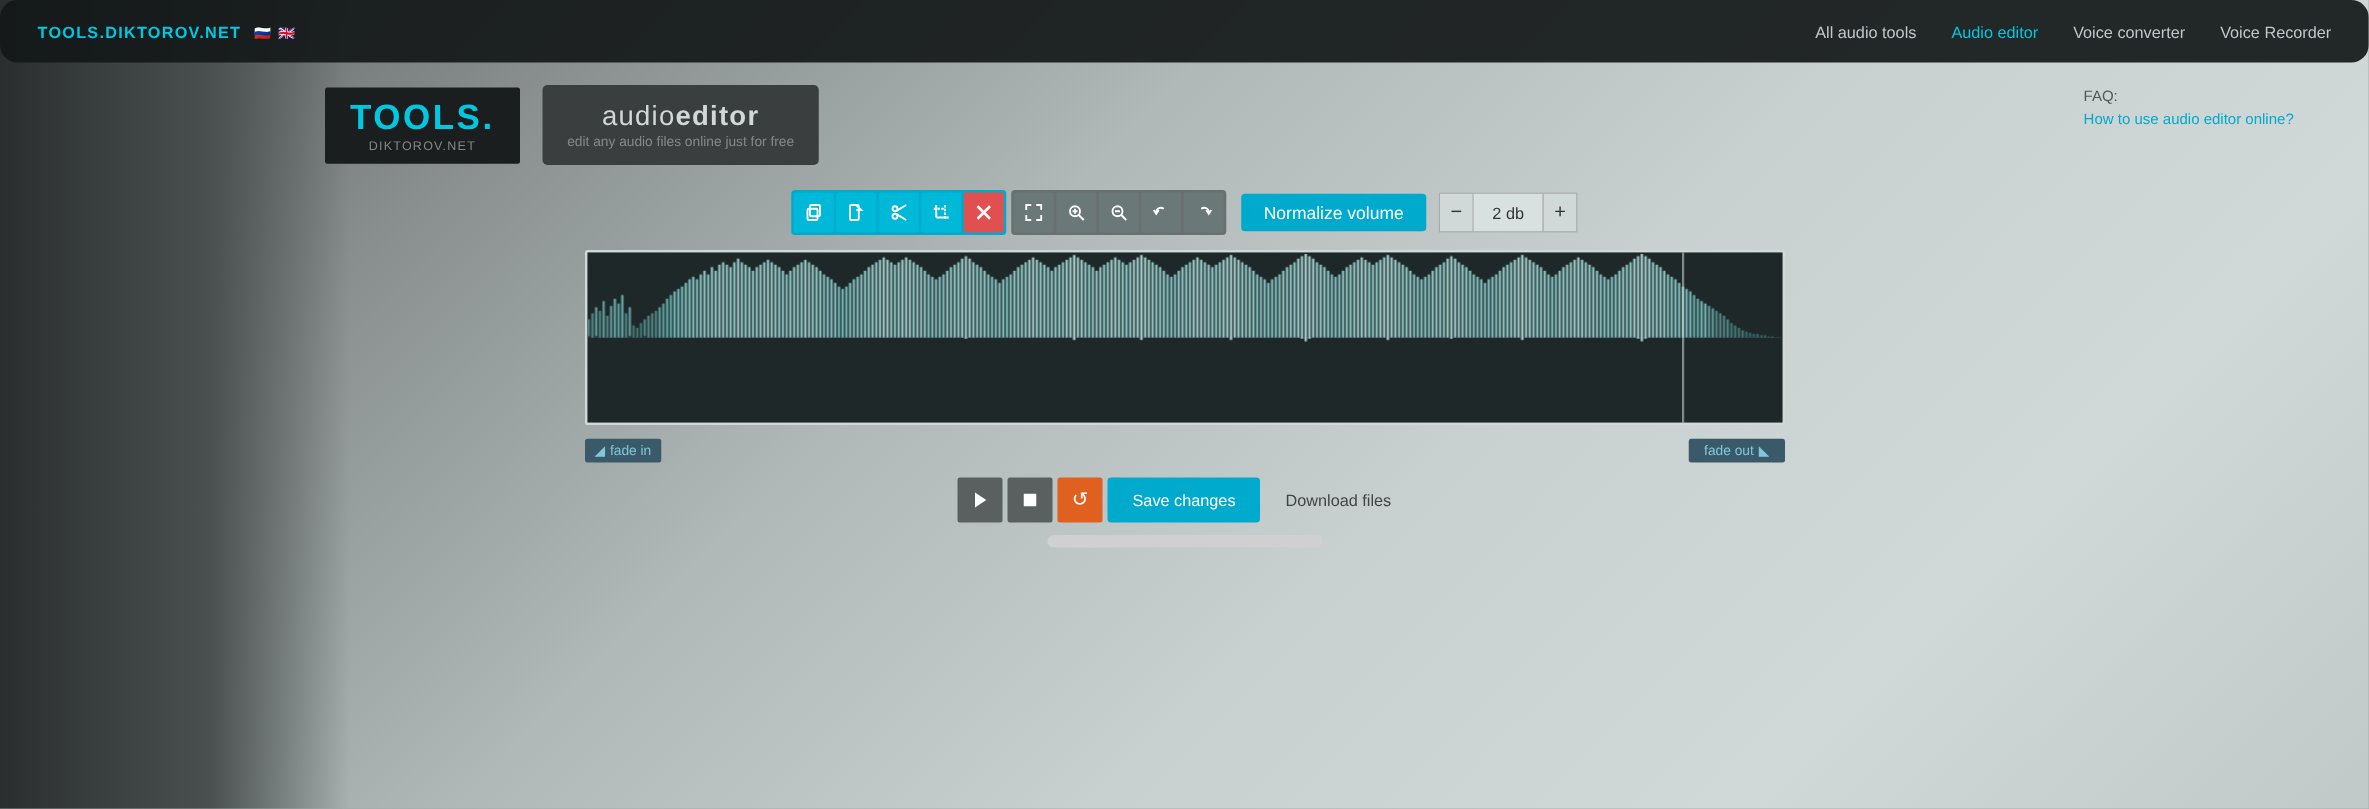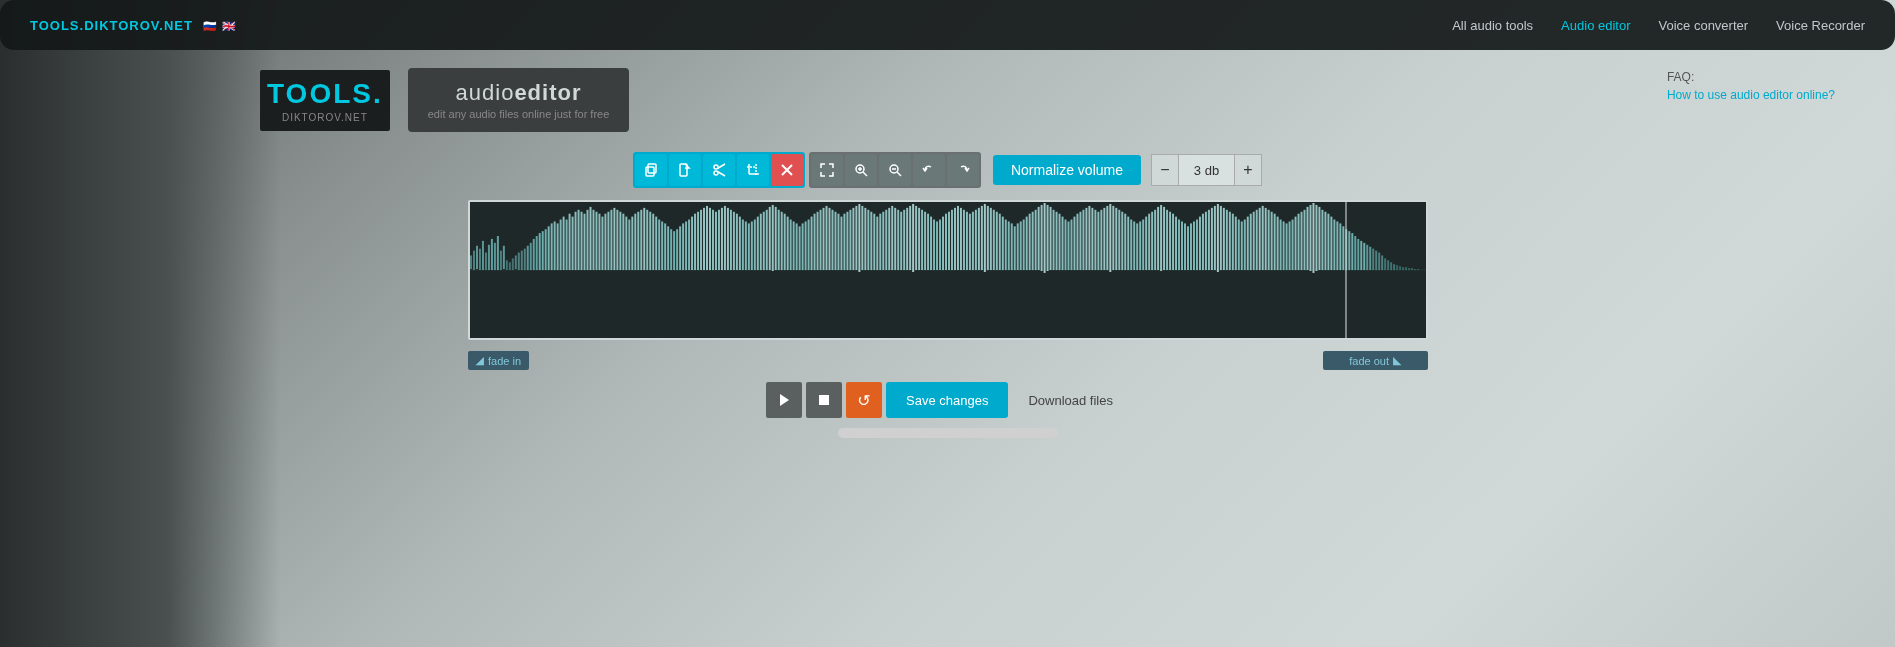--- a/index.html
+++ b/index.html
@@ -92,21 +92,21 @@
     }
 
     .logo-container {
       display: flex;
       align-items: center;
       gap: 18px;
     }
 
     .logo-box {
       background: #1a1e1e;
-      padding: 8px 7px;
+      padding: 8px 20px;
       border-radius: 2px;
     }
 
     .logo-text {
       font-size: 28px;
       font-weight: 900;
       color: #00c8e0;
       letter-spacing: 2px;
       font-family: Arial Black, sans-serif;
     }
@@ -264,21 +264,21 @@
       gap: 4px;
     }
 
     .fade-out-label {
       position: absolute;
       bottom: -30px;
       right: 0;
       background: #3a5a6a;
       color: #80c8d8;
       font-size: 11px;
-      padding: 3px 26px;
+      padding: 3px 12px;
       border-radius: 2px;
       display: flex;
       align-items: center;
       gap: 4px;
     }
 
     .waveform-wrapper {
       position: relative;
       width: 960px;
     }
@@ -491,21 +491,21 @@
             <path d="M11 7 C11 4 8 2 5 4" stroke="white" stroke-width="1.5" fill="none"></path>
             <polyline points="13,5 11,8 9,5" stroke="white" stroke-width="1.5" fill="none"></polyline>
           </svg>
       </button>
     </div>
 
     <button class="normalize-btn">Normalize volume</button>
 
     <div class="volume-control">
       <button class="vol-btn">−</button>
-      <div class="vol-display">3 db</div>
+      <div class="vol-display">2 db</div>
       <button class="vol-btn">+</button>
     </div>
   </div>
 
   <div class="waveform-wrapper">
     <div class="waveform-container">
       <svg class="waveform-svg" viewBox="0 0 960 140" preserveAspectRatio="none">
 
         <rect width="960" height="140" fill="#1e2828"></rect>
 

